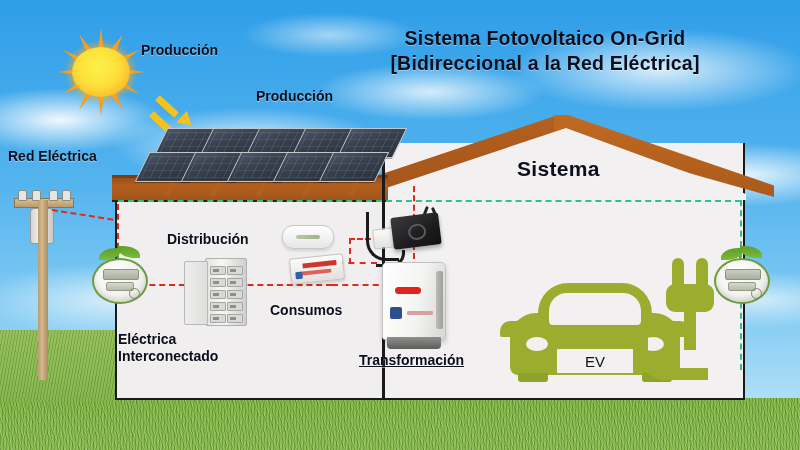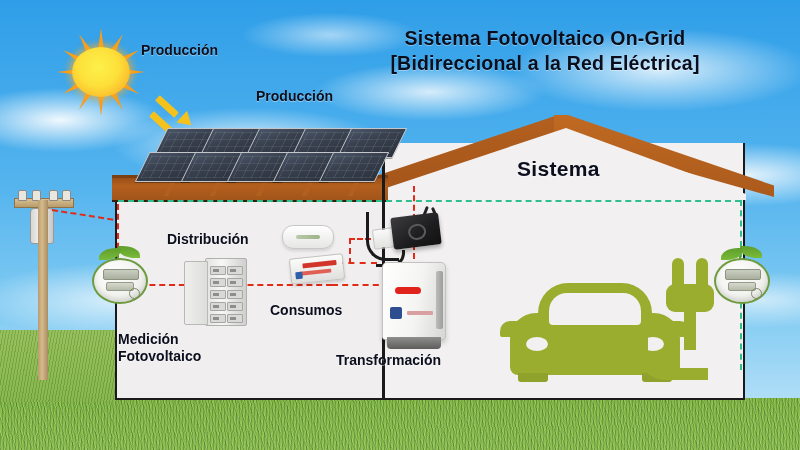--- a/index.html
+++ b/index.html
@@ -318,20 +318,21 @@
 
   <div class="arrows">
     <div class="arw" style="left:2px;top:10px;"></div>
     <div class="arw" style="left:-4px;top:26px;"></div>
     <div class="arwhead" style="left:28px;top:20px;"></div>
     <div class="arwhead" style="left:18px;top:38px;"></div>
   </div>
 
   <div class="lbl" style="left:141px;top:42px;">Producción</div>
   <div class="lbl" style="left:256px;top:88px;">Producción</div>
+  <div class="lbl" style="left:8px;top:148px;">Red Eléctrica</div>
 
   <div>
     <div class="crossarm"></div>
     <div class="insul" style="left:18px;top:190px;"></div>
     <div class="insul" style="left:32px;top:190px;"></div>
     <div class="insul" style="left:49px;top:190px;"></div>
     <div class="insul" style="left:62px;top:190px;"></div>
     <div class="transformer"></div>
     <div class="pole"></div>
   </div>
@@ -462,34 +463,35 @@
   <div class="inverter">
     <div class="side"></div>
     <div class="logo"></div>
     <div class="disp"></div>
     <div class="txt"></div>
     <div class="base"></div>
   </div>
 
   <div class="lbl" style="left:167px;top:231px;">Distribución</div>
   <div class="lbl" style="left:270px;top:302px;">Consumos</div>
-  <div class="lbl" style="left:118px;top:331px;">Medición</div>
-  <div class="lbl" style="left:118px;top:348px;">Fotovoltaico</div>
-  <div class="lbl" style="left:336px;top:352px;">Transformación</div>
+  <div class="lbl" style="left:118px;top:331px;">Eléctrica</div>
+  <div class="lbl" style="left:118px;top:348px;">Interconectado</div>
+  <div class="lbl" style="left:359px;top:352px;text-decoration:underline;">Transformación</div>
 
   <div class="car">
     <div class="mirror-l"></div>
     <div class="mirror-r"></div>
     <div class="body"></div>
     <div class="cabin"></div>
     <div class="wind"></div>
     <div class="hl" style="left:26px;"></div>
     <div class="hl" style="right:26px;"></div>
     <div class="wheel" style="left:18px;"></div>
     <div class="wheel" style="right:18px;"></div>
+    <div class="plate">EV</div>
   </div>
 
   <div class="plug">
     <div class="pin" style="left:12px;"></div>
     <div class="pin" style="left:36px;"></div>
     <div class="head"></div>
     <div class="cordv"></div>
     <div class="cordc"></div>
   </div>
 

